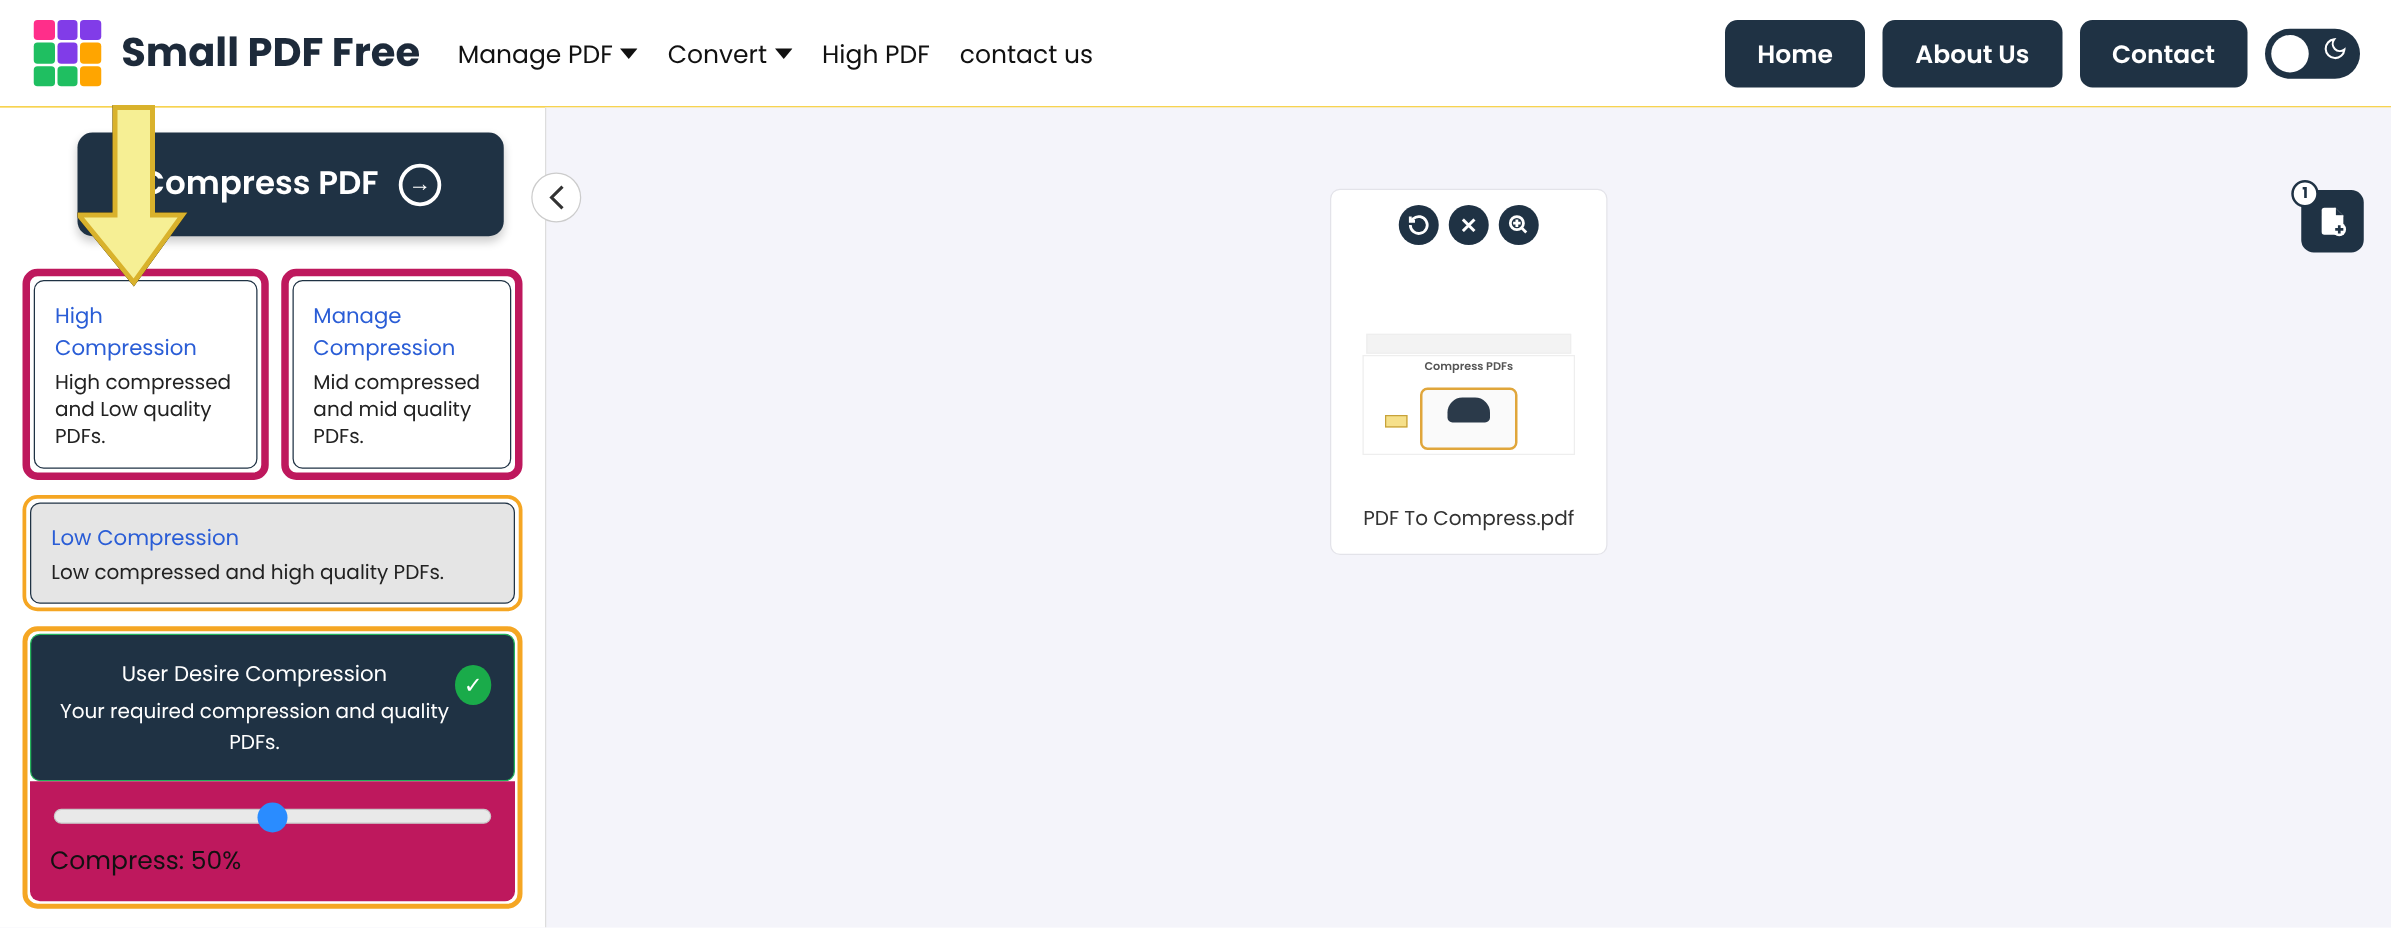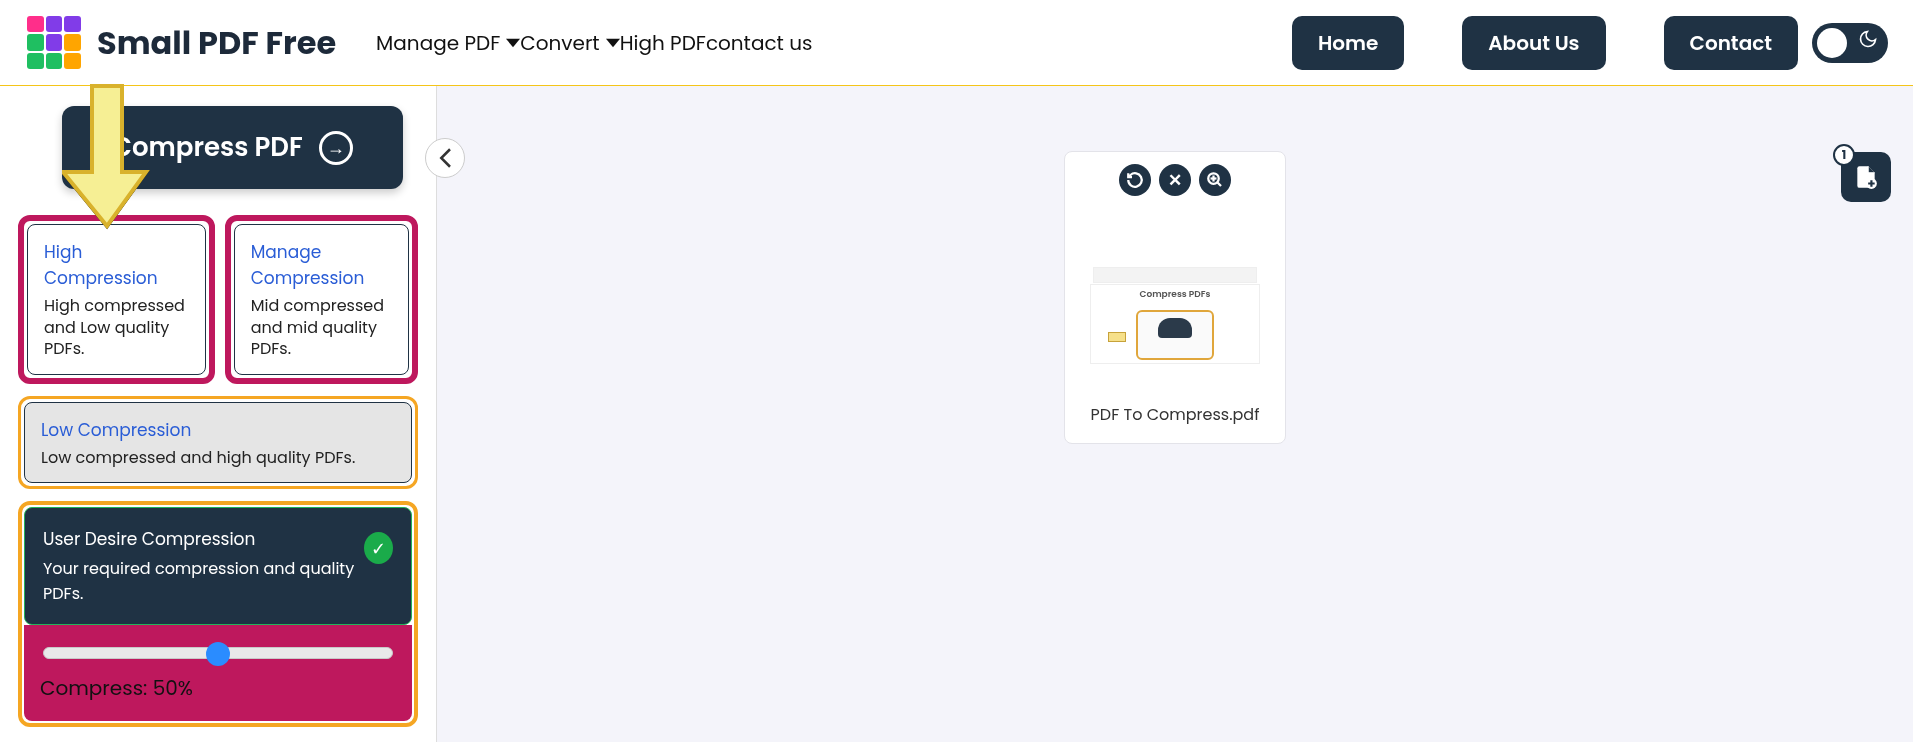--- a/index.html
+++ b/index.html
@@ -8,26 +8,26 @@
   
   .header { display:flex; align-items:center; padding:10px 25px; border-bottom:1px solid #f5c518; background:#fff; height:86px; }
   .logo-block { display:flex; align-items:center; gap:14px; }
   .logo-grid { width:58px; height:58px; display:grid; grid-template-columns:repeat(3,1fr); grid-template-rows:repeat(3,1fr); gap:2px; padding:2px; border-radius:6px;}
   .logo-grid span { border-radius:3px; }
   .c1{background:#ff2e8a;} .c2{background:#813ce8;} .c3{background:#813ce8;}
   .c4{background:#1fbf61;} .c5{background:#813ce8;} .c6{background:#ffa500;}
   .c7{background:#1fbf61;} .c8{background:#1fbf61;} .c9{background:#ffa500;}
   .logo-text { font-size:32px; font-weight:700; color:#1d2a3a; }
 
-  .nav { display:flex; align-items:center; margin-left:40px; }
+  .nav { display:flex; align-items:center; gap:24px; margin-left:30px; }
   .nav-item { font-size:20px; color:#111; display:flex; align-items:center; gap:6px; cursor:pointer; }
   .nav-item svg { width:14px; height:14px; }
 
   .right-nav { margin-left:auto; display:flex; align-items:center; gap:14px; }
-  .pill-btn { background:#1f3244; color:#fff; border-radius:10px; padding:12px 26px; font-size:20px; font-weight:600; cursor:pointer;margin-left:44px;}
+  .pill-btn { background:#1f3244; color:#fff; border-radius:10px; padding:12px 26px; font-size:20px; font-weight:600; cursor:pointer;}
   .toggle { width:76px; height:40px; background:#1f3244; border-radius:40px; position:relative; cursor:pointer; display:flex; align-items:center;}
   .toggle-knob { width:30px; height:30px; background:#fff; border-radius:50%; position:absolute; left:5px; }
   .toggle-moon { position:absolute; right:10px; color:#fff; }
 
   
   .main { display:flex; height:656px; }
   .sidebar { width:436px; padding:20px 18px; position:relative; }
   .workspace { flex:1; background:#f4f4fa; border-left:1px solid #ddd; position:relative; padding-top:65px;}
 
   .primary-btn { background:#1f3244; color:#fff; font-size:26px; font-weight:600; border-radius:12px; padding:22px 50px; display:inline-flex; align-items:center; gap:16px; margin-left:44px; box-shadow:0 4px 8px rgba(0,0,0,0.2);}
@@ -40,21 +40,21 @@
   .row { display:flex; gap:10px; margin-top:26px; }
   .card { border:1px solid #1f3244; border-radius:8px; padding:14px 16px; background:#fff; cursor:pointer; flex:1;}
   .card-wrap { border:6px solid #be185d; border-radius:12px; padding:3px; }
   .card-title { color:#2a5dd6; font-size:17px; margin-bottom:4px;}
   .card-desc { color:#222; font-size:16px; line-height:1.35;}
 
   .wide-wrap { border:3px solid #f5a623; border-radius:12px; padding:3px; margin-top:12px; }
   .wide-card { border:1px solid #1f3244; border-radius:8px; padding:14px 16px; background:#e5e5e5; cursor:pointer;}
 
   .active-wrap { border:4px solid #f5a623; border-radius:12px; padding:2px; margin-top:12px;}
-  .active-card { background:#1f3244; border:1px solid #23b35a; border-radius:8px; padding:18px 18px; display:flex; align-items:flex-start; justify-content:space-between; cursor:pointer;}
+  .active-card { background:#1f3244; border:1px solid #23b35a; border-radius:8px; padding:18px 18px; display:flex; align-items:flex-start; justify-content:space-between; cursor:pointer;text-align:center;}
   .active-card .txt { color:#fff; }
   .active-card .txt h4{font-size:17px;font-weight:400;margin-bottom:4px;}
   .active-card .txt p {font-size:16px;}
   .check-circ { width:32px;height:32px;background:#1aab4a;border-radius:50%;display:flex;align-items:center;justify-content:center;color:#fff;font-size:18px;margin-top:6px;}
 
   .slider-area { background:#be185d; border-radius:0 0 8px 8px; padding:22px 14px 18px; }
   .slider-track { position:relative; height:12px; background:#e9e9e9; border:1px solid #c9c9c9; border-radius:6px; width:350px; margin:0 auto 14px;}
   .slider-thumb { position:absolute; top:-6px; left:calc(50% - 12px); width:24px;height:24px;background:#2a8cff;border-radius:50%; cursor:pointer;}
   .slider-label { font-size:20px; color:#111; padding-left:2px;}
 

